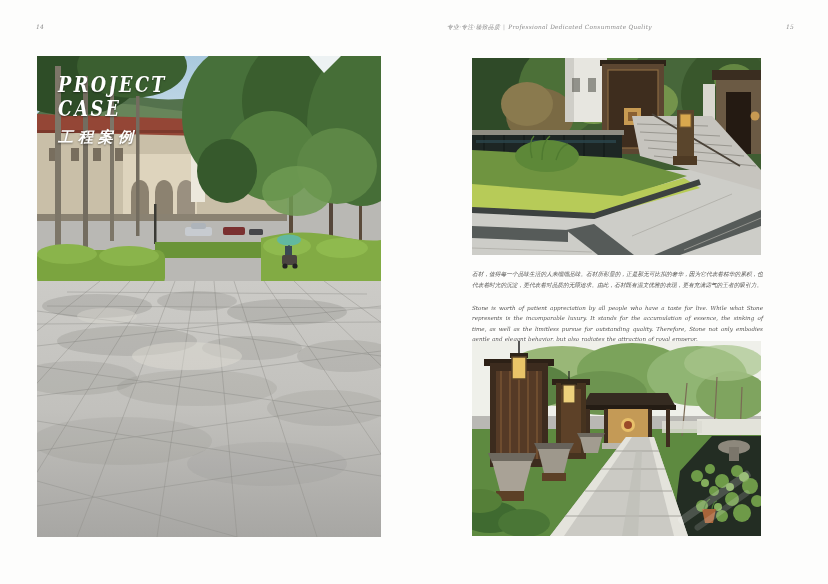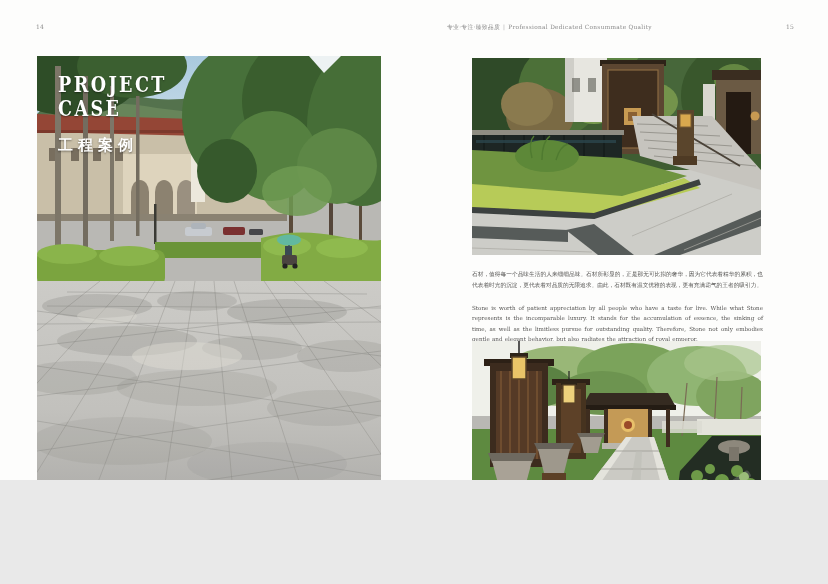--- a/index.html
+++ b/index.html
@@ -1,35 +1,36 @@
 <!DOCTYPE html>
 <html><head>
 <meta charset="utf-8">
 <style>
   html,body{margin:0;padding:0;background:#e9e9e9;}
   .spread{
-    position:relative;width:828px;height:480px;background:#fdfdfc;
+    position:relative;width:828px;height:584px;background:#fdfdfc;
     font-family:"DejaVu Serif","Liberation Serif",serif;overflow:hidden;
     margin:0 auto;
+    font-style:italic;
   }
   .hdr-text{position:absolute;font-size:6px;color:#8b8b8b;letter-spacing:.3px;white-space:nowrap;}
   .pageno-left{left:36px;top:23px;}
   .pageno-right{left:786px;top:23px;}
   .motto{left:447px;top:23px;font-size:5.8px;color:#8b8b8b;}
   .motto .sep{margin:0 3px;color:#aaa;}
   .photo{position:absolute;overflow:hidden;background:#b9b8b4;}
   .photo svg{display:block;width:100%;height:100%;}
   .photo-left{left:37px;top:56px;width:344px;height:481px;}
   .photo-top{left:472px;top:58px;width:289px;height:197px;}
   .photo-bottom{left:472px;top:341px;width:289px;height:195px;}
   .title-overlay{position:absolute;left:21px;top:16px;color:#ffffff;
     text-shadow:0 1px 2px rgba(0,0,0,.45);}
   .title-en{font-size:22px;letter-spacing:3px;line-height:24px;font-weight:bold;
     transform:scaleX(.8);transform-origin:left top;white-space:nowrap;}
-  .title-cn{font-size:15px;letter-spacing:5px;margin-top:16px;font-weight:bold;white-space:nowrap;}
+  .title-cn{font-size:15px;letter-spacing:5px;margin-top:8px;font-weight:bold;white-space:nowrap;}
   .para{position:absolute;left:472px;width:291px;color:#555452;text-align:justify;}
   .para-cn{top:263px;font-size:5.7px;line-height:11.6px;letter-spacing:0;}
   .para-en{top:297px;font-size:5.6px;line-height:10.6px;word-spacing:.4px;}
 </style>
 </head>
 <body>
 
 <div class="spread">
 
   <div class="hdr-text pageno-left">14</div>

